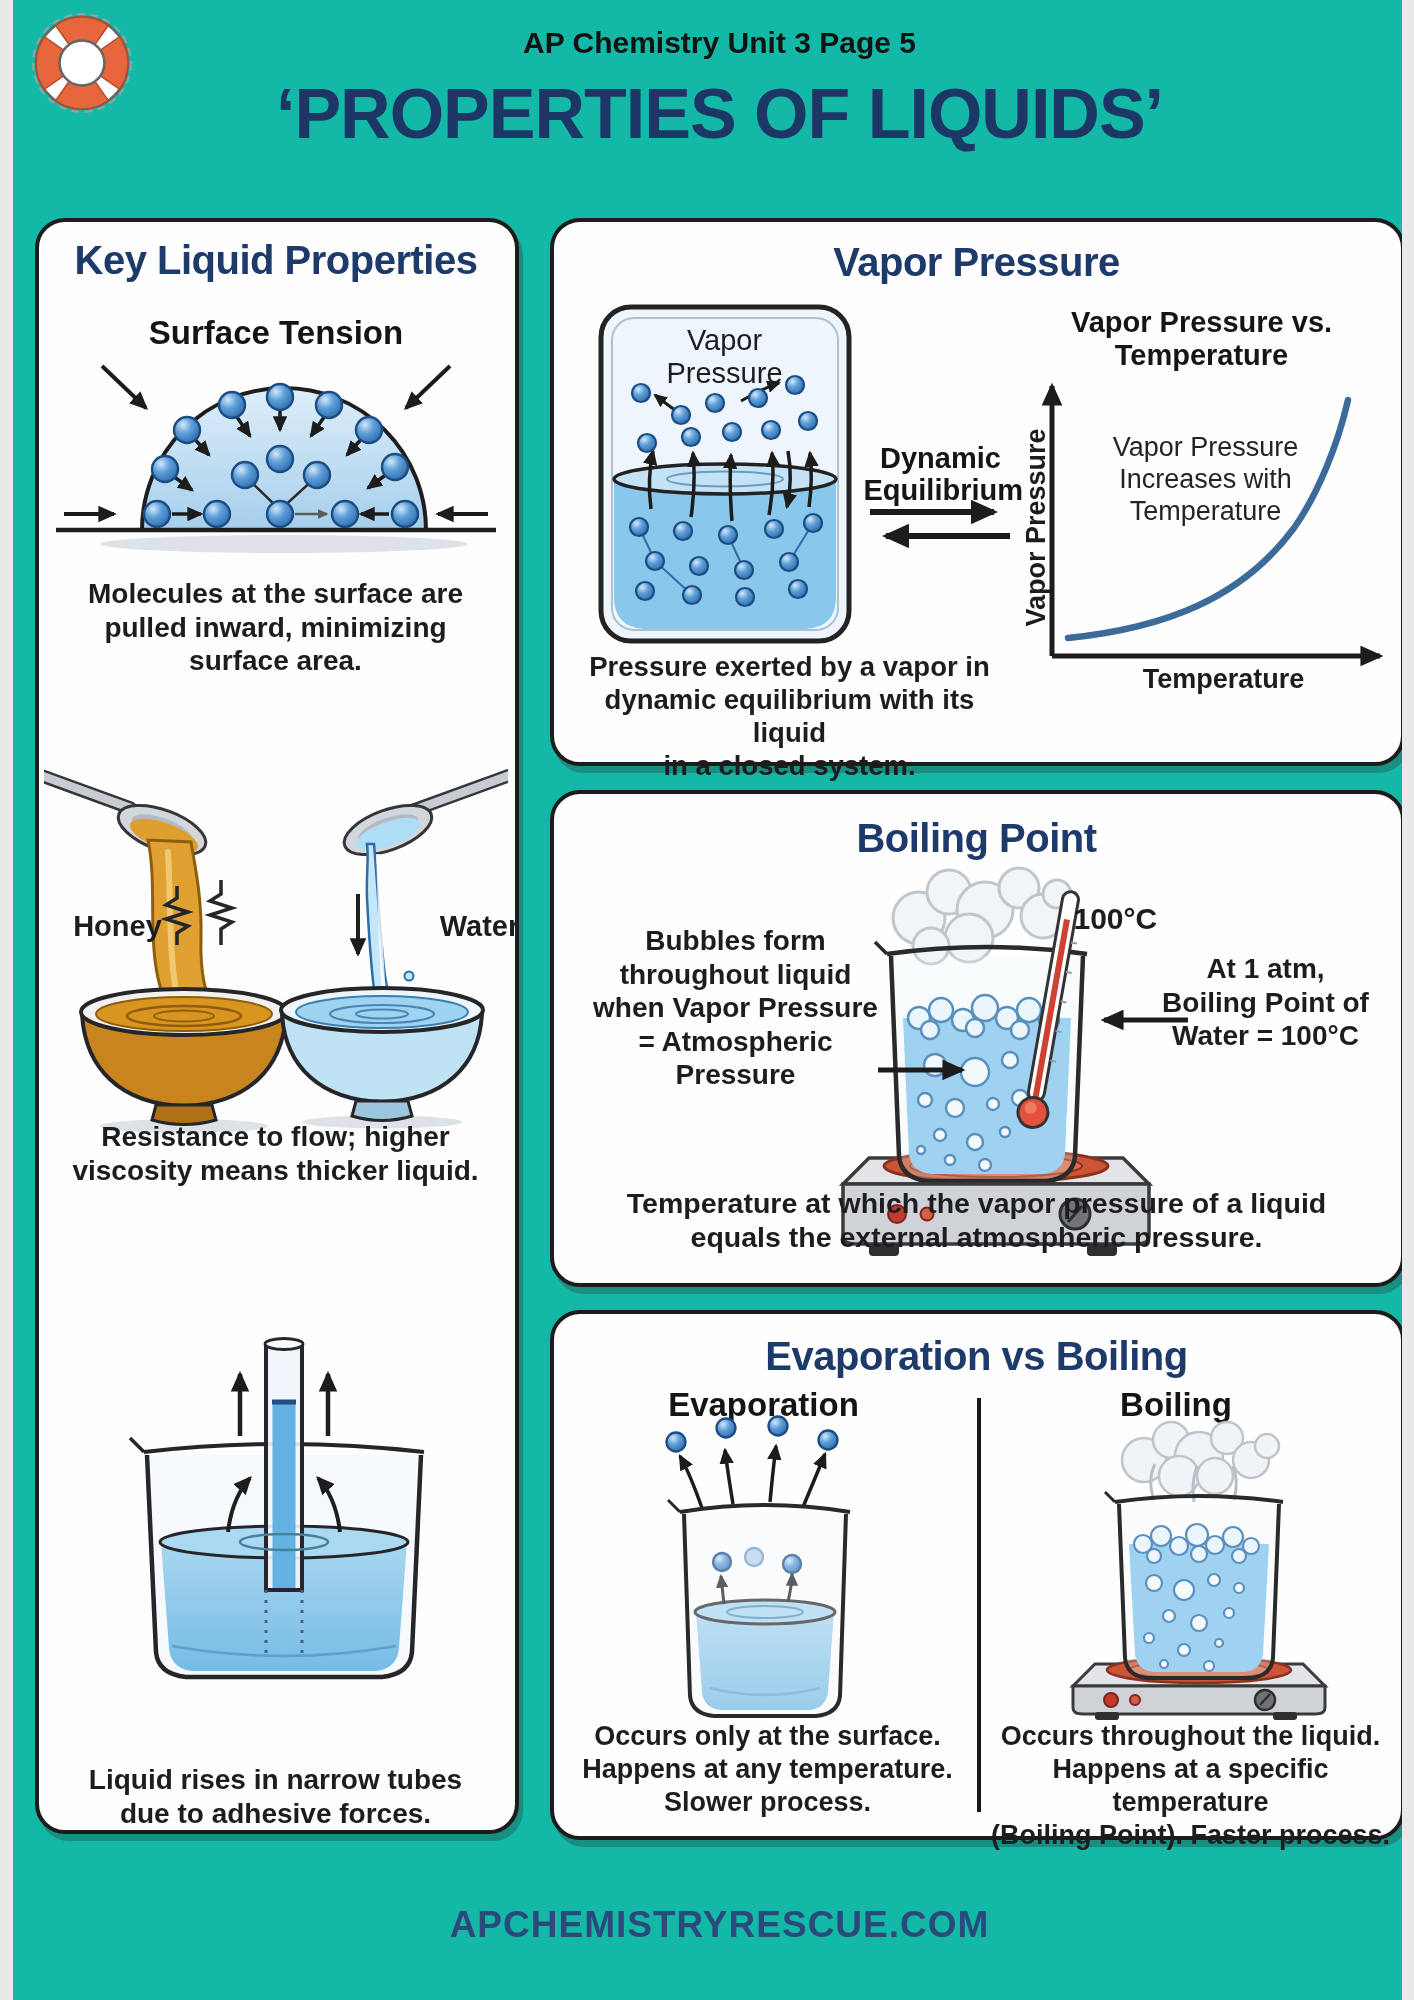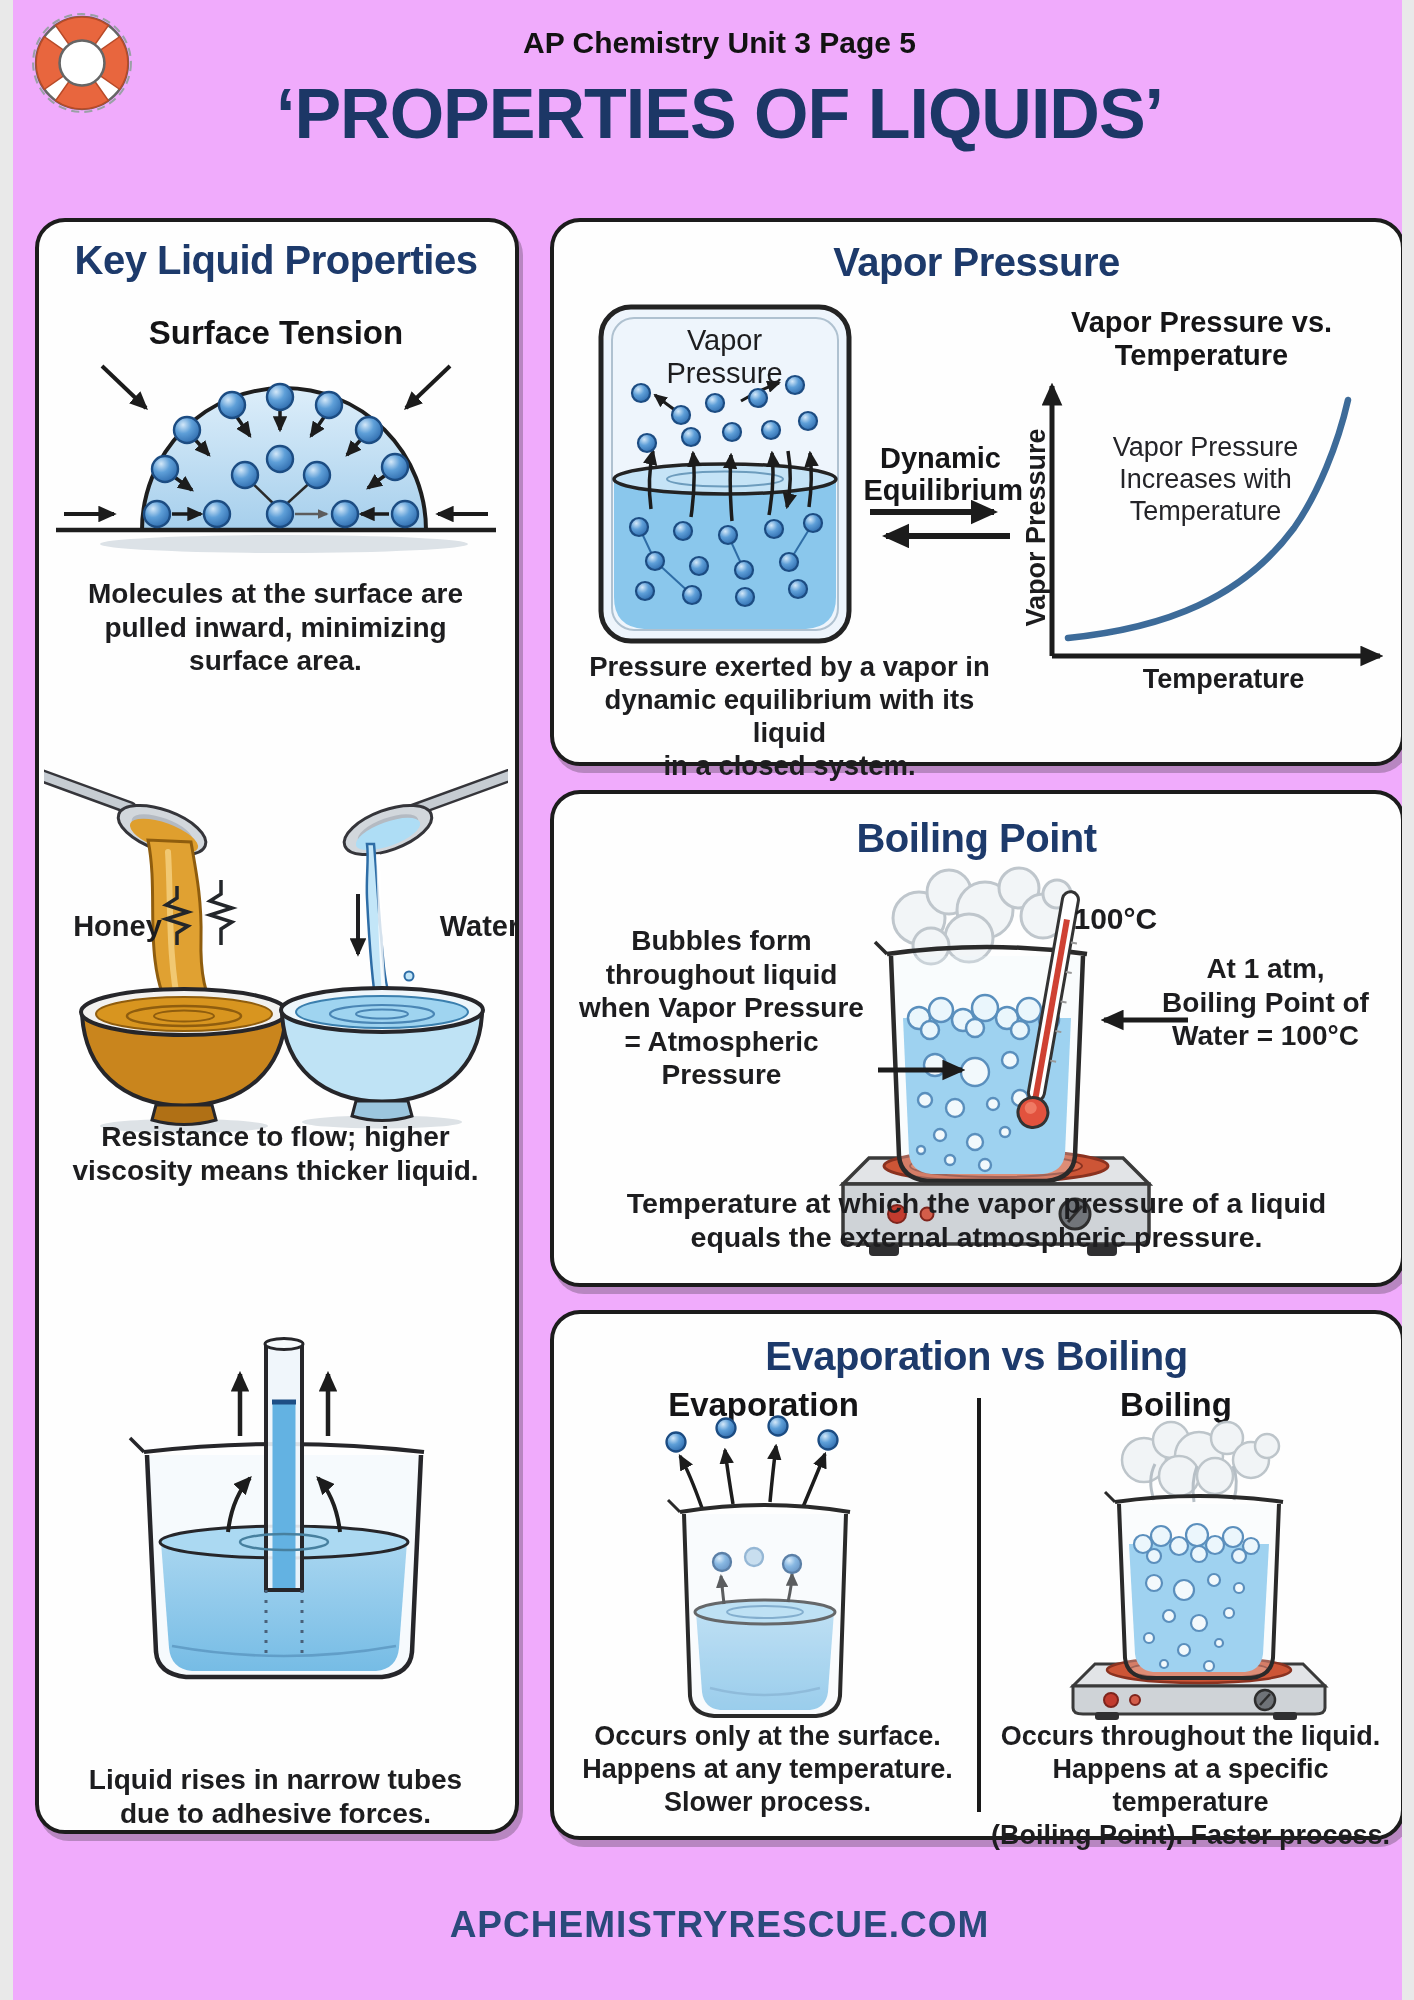--- a/index.html
+++ b/index.html
@@ -1,16 +1,16 @@
 <!DOCTYPE html>
 <html><head>
 <meta charset="utf-8">
 <style>
   html,body{margin:0;padding:0;background:#e9e9e9;}
-  .page{position:relative;width:1389px;height:2000px;margin:0 auto;background:#f0abfc;
+  .page{position:relative;width:1389px;height:2000px;margin:0 auto;background:#14b8a6;
         font-family:"Liberation Sans",sans-serif;color:#1b1b1d;overflow:hidden;}
   .abs{position:absolute;}
   .ctr{text-align:center;}
   .pre{white-space:pre-line;}
   .panel{position:absolute;background:#fefefe;border:4.5px solid #1c1c1c;border-radius:30px;
          box-shadow:4px 7px 0 rgba(40,40,40,.28);box-sizing:border-box;}
   .page-label{font-size:30px;font-weight:700;color:#121212;}
   .main-title{font-size:70px;font-weight:700;letter-spacing:-1px;color:#1c3766;}
   .panel-title{font-size:40px;font-weight:700;letter-spacing:-.5px;color:#1d3a6b;}
   .subhead{font-size:33px;font-weight:700;color:#141416;}
@@ -381,21 +381,21 @@
       <circle cx="240" cy="354" r="15" fill="#71757a" stroke="#2e2e2e" stroke-width="3"></circle>
       <line x1="233" y1="362" x2="247" y2="346" stroke="#2e2e2e" stroke-width="3"></line>
       <circle cx="62" cy="354" r="9" fill="#c23b2e" stroke="#7e241c" stroke-width="2"></circle>
       <circle cx="92" cy="354" r="6.5" fill="#d35d4a" stroke="#7e241c" stroke-width="2"></circle>
       <rect x="34" y="384" width="30" height="12" rx="4" fill="#2f2f31"></rect>
       <rect x="252" y="384" width="30" height="12" rx="4" fill="#2f2f31"></rect>
     </svg>
 
     <div class="abs lbl" style="left:520px;top:108px;width:140px;font-weight:600;font-size:30px">100°C</div>
 
-    <div class="abs ctr cap pre" style="left:8px;top:130px;width:320px">Bubbles form
+    <div class="abs ctr cap pre" style="left:22px;top:130px;width:320px">Bubbles form
 throughout liquid
 when Vapor Pressure
 = Atmospheric
 Pressure</div>
     <svg class="abs" style="left:320px;top:262px" width="112" height="28" viewBox="0 0 112 28">
       <path d="M4,14 L88,14" stroke="#1c1c1c" stroke-width="5" marker-end="url(#ah)"></path>
     </svg>
 
     <div class="abs ctr cap pre" style="left:582px;top:158px;width:260px">At 1 atm,
 Boiling Point of

